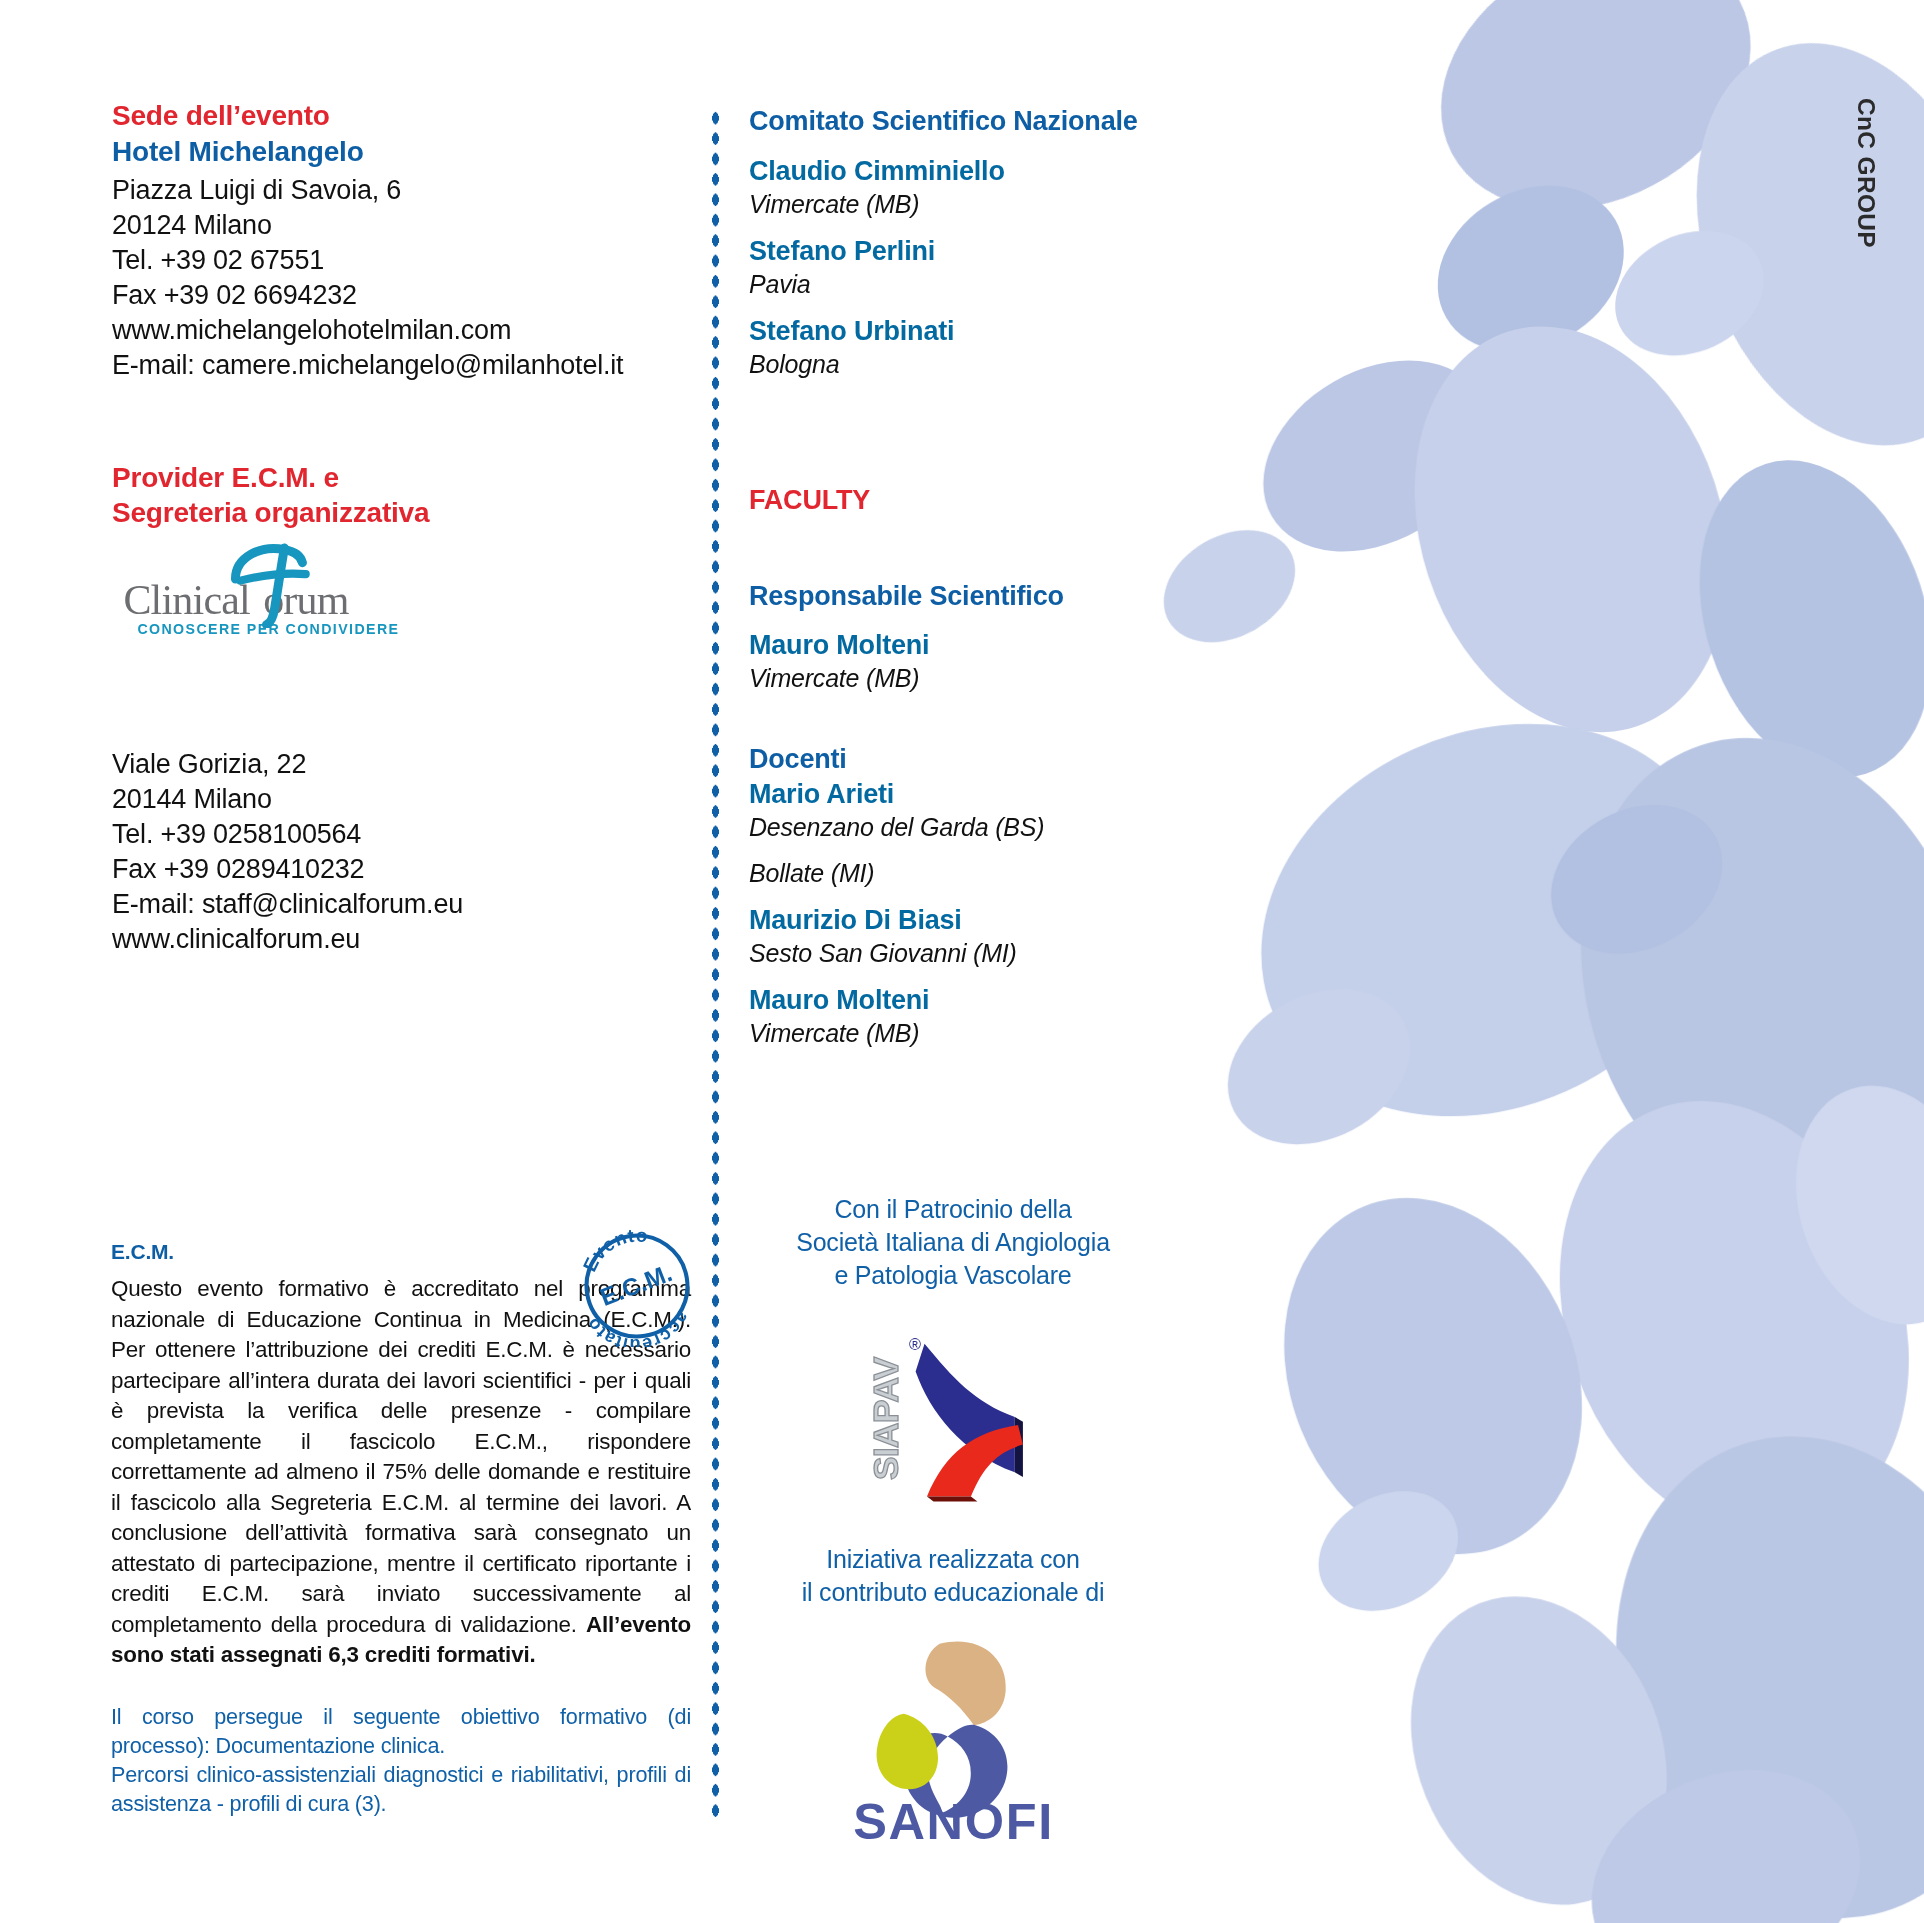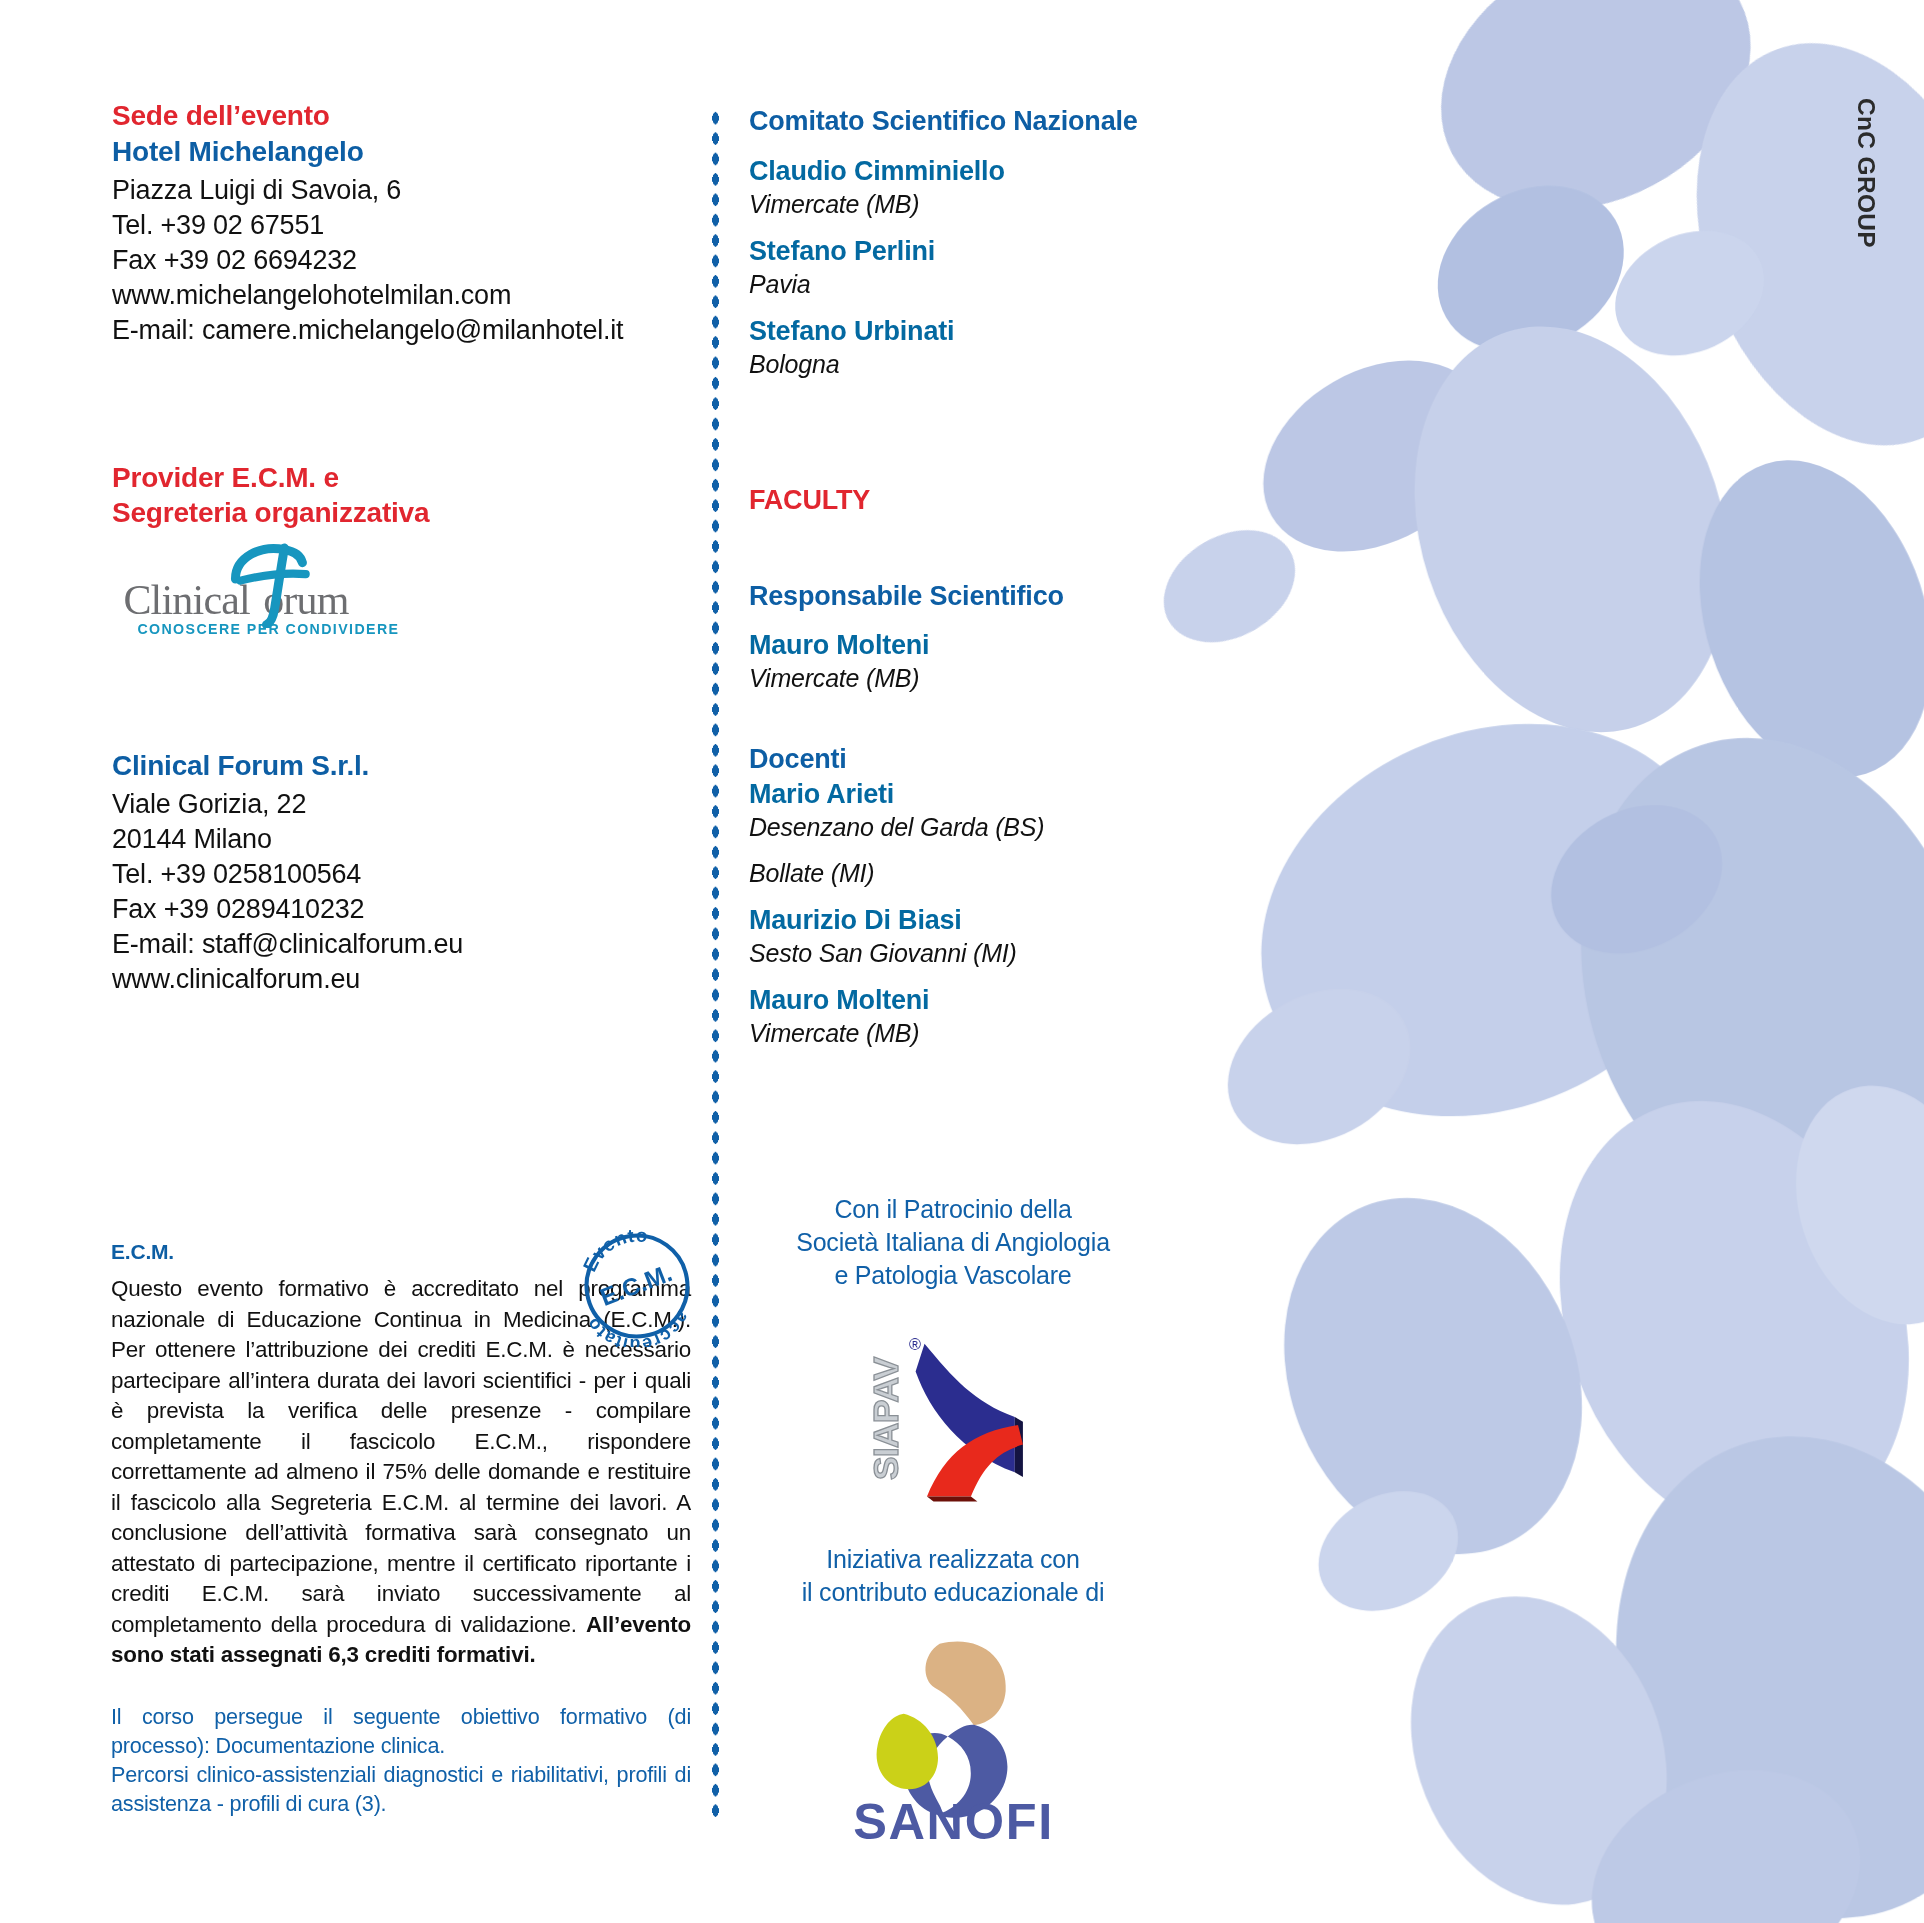--- a/index.html
+++ b/index.html
@@ -149,20 +149,21 @@
       <ellipse cx="1890" cy="2150" rx="150" ry="195" transform="rotate(-22 1890 2150)" fill="#c6d0ea"></ellipse>
       <ellipse cx="2120" cy="2310" rx="170" ry="130" transform="rotate(-22 2120 2310)" fill="#bac7e5"></ellipse>
       <ellipse cx="2320" cy="1480" rx="110" ry="150" transform="rotate(-18 2320 1480)" fill="#cdd6ee"></ellipse>
     </g>
   </svg>
 
   <div id="left-col">
     <div class="sec-title red-h">Sede dell’evento</div>
     <div class="sub-title blue-h" id="venue-name">Hotel Michelangelo</div>
     <div class="addr-line plain">Piazza Luigi di Savoia, 6</div>
+    <div class="addr-line plain">20124 Milano</div>
     <div class="addr-line plain">Tel. +39 02 67551</div>
     <div class="addr-line plain">Fax +39 02 6694232</div>
     <div class="addr-line plain">www.michelangelohotelmilan.com</div>
     <div class="addr-line plain">E-mail: camere.michelangelo@milanhotel.it</div>
   </div>
 
   <div id="provider-block">
     <div id="provider-title">
       <div class="red-h">Provider E.C.M. e</div>
       <div class="red-h">Segreteria organizzativa</div>
@@ -174,21 +175,20 @@
       </div>
       <svg id="cf-f-swash" viewBox="0 0 120 104">
         <path d="M14 44 C14 18, 44 2, 74 8 C86 10, 94 16, 96 24" stroke="#1796bf" stroke-width="11" fill="none" stroke-linecap="round"></path>
         <path d="M74 6 C70 28, 66 56, 62 80 C60 92, 57 98, 52 100" stroke="#1796bf" stroke-width="11" fill="none" stroke-linecap="round"></path>
         <path d="M20 46 C44 40, 74 36, 100 38" stroke="#1796bf" stroke-width="10" fill="none" stroke-linecap="round"></path>
       </svg>
       <div id="cf-tag">CONOSCERE PER CONDIVIDERE</div>
     </div>
 
     <div id="cf-addr">
-      <div class="sub-title blue-h">Clinical Forum S.r.l.</div>
       <div class="addr-line plain">Viale Gorizia, 22</div>
       <div class="addr-line plain">20144 Milano</div>
       <div class="addr-line plain">Tel. +39 0258100564</div>
       <div class="addr-line plain">Fax +39 0289410232</div>
       <div class="addr-line plain">E-mail: staff@clinicalforum.eu</div>
       <div class="addr-line plain">www.clinicalforum.eu</div>
     </div>
   </div>
 
   <div id="ecm-block">

